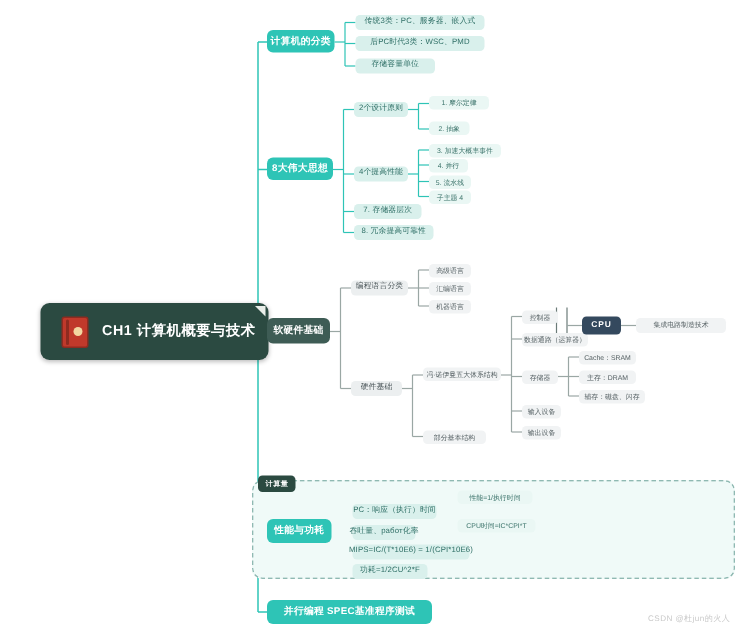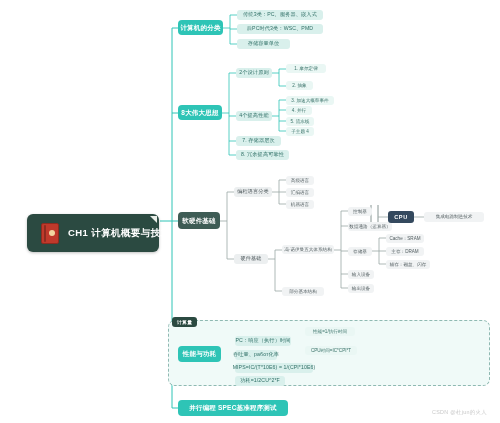--- a/index.html
+++ b/index.html
@@ -217,21 +217,21 @@
       <path d="M228 368 L235 368"></path>
       <path d="M228 381 L235 381"></path>
 
       <path d="M291 341 L298 341"></path>
       <path d="M298 331 L298 350"></path>
       <path d="M298 331 L305 331"></path>
       <path d="M298 350 L305 350"></path>
     </g>
   </svg>
 
-  <div class="node root" style="left:27px;top:202px;width:132px;height:38px;margin-top:12px;">
+  <div class="node root" style="left:27px;top:202px;width:152px;height:38px;">
     <span class="book"></span>
     <span>CH1 计算机概要与技术</span>
     <span class="corner"></span>
   </div>
 
   <div class="node lvl1" style="left:178px;top:20px;width:45px;height:15px;">计算机的分类</div>
 
   <div class="node lvl2" style="left:237px;top:10px;width:86px;height:10px;">传统3类：PC、服务器、嵌入式</div>
   <div class="node lvl2" style="left:237px;top:24px;width:86px;height:10px;">后PC时代3类：WSC、PMD</div>
   <div class="node lvl2" style="left:237px;top:39px;width:53px;height:10px;">存储容量单位</div>

